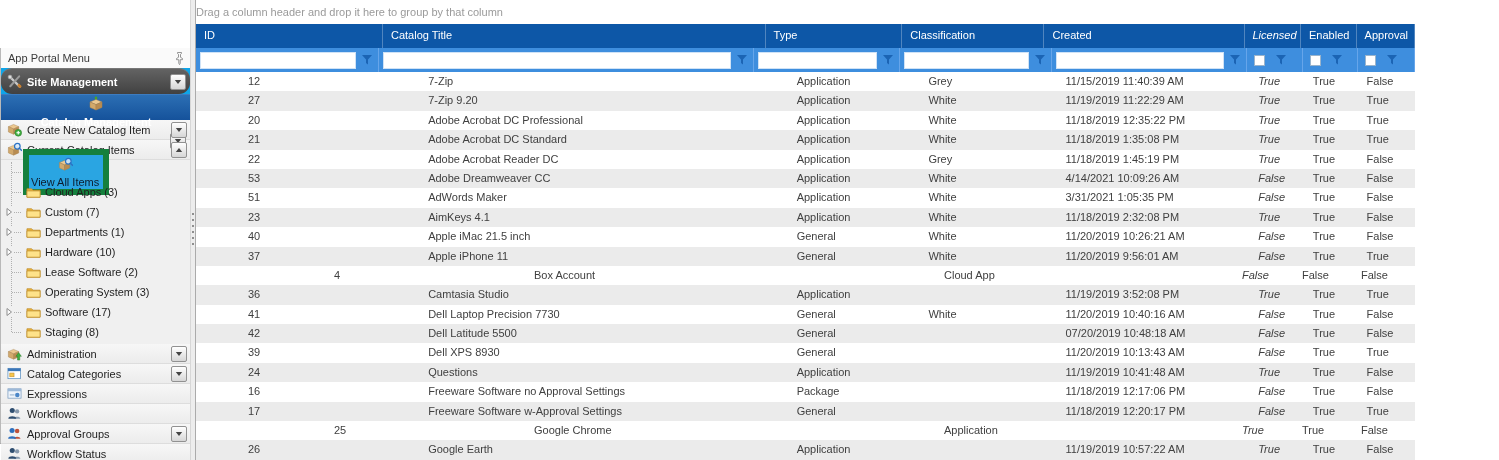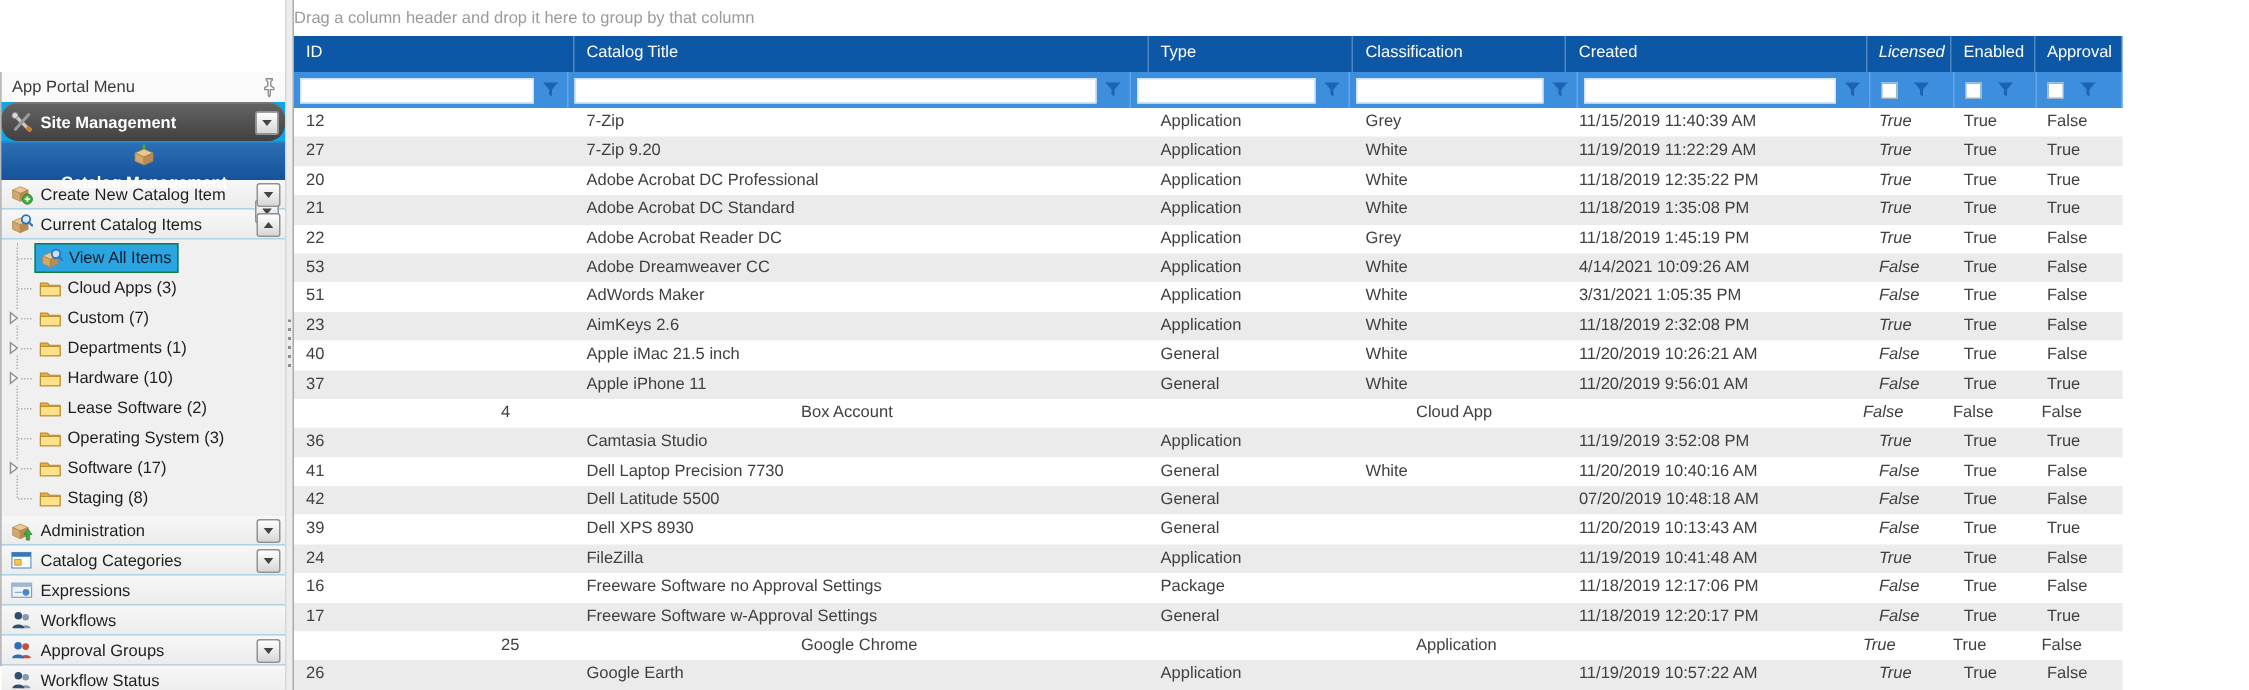--- a/index.html
+++ b/index.html
@@ -18,41 +18,41 @@
   .ddbtn { width:16px; height:16px; flex:0 0 16px; margin-left:auto; background:linear-gradient(#fff,#d6d6d6); border:1px solid #919191; border-radius:2px; display:flex; align-items:center; justify-content:center; cursor:pointer; }
   .ic { display:inline-flex; align-items:center; justify-content:center; width:16px; height:16px; flex:0 0 16px; }
   .ic svg { display:block; }
 
   .tree { position:relative; padding:2px 0 2px 0; background:#f0f0f0; }
   .tree::before { content:""; position:absolute; left:10px; top:2px; bottom:12px; border-left:1px dotted #b0b0b0; }
   .tree-row { position:relative; height:20px; display:flex; align-items:center; padding-left:22px; cursor:pointer; }
   .tree-row::before { content:""; position:absolute; left:11px; top:10px; width:9px; border-top:1px dotted #b0b0b0; }
   .tree-row .expander { position:absolute; left:3px; top:5px; width:10px; height:10px; background:#f0f0f0; z-index:2; }
   .node { display:inline-flex; align-items:center; gap:4px; padding:1px 4px 1px 2px; white-space:nowrap; color:#1e1e1e; }
-  .node.selected { background:#2aa5e2; border:1px solid #15803d; color:#0d1d2e; }
+  .node.selected { background:#2aa5e2; border:6px solid #15803d; color:#0d1d2e;flex-direction:column; }
 
   .sb-bottom-line { position:absolute; left:0; right:0; top:452px; border-top:1px solid #a8a8a8; }
 
   
   .splitter { position:absolute; left:190px; top:0; width:6px; height:460px; background:#ededed; border-left:1px solid #d7d7d7; border-right:1px solid #ababab; display:flex; cursor:col-resize; }
   .splitter .grip { width:2px; height:34px; margin:auto; background:repeating-linear-gradient(#8f8f8f 0 2px, transparent 2px 6px); }
 
   
   .grid { position:absolute; left:196px; top:0; width:1303px; height:460px; background:#fff; }
   .groupbar { height:24px; display:flex; align-items:center; color:#9a9a9a; background:#fff; cursor:default; }
   .hdr-row, .flt-row, .g-row { display:flex; width:1219px;justify-content:flex-end; }
   .hdr-row { height:24px; background:#0d57a7; }
   .hcell { color:#fff; line-height:23px; padding-left:8px; border-right:1px solid rgba(255,255,255,0.28); white-space:nowrap; overflow:hidden; cursor:pointer; }
   .flt-row { height:24px; background:#3e8ede; }
   .fcell { display:flex; align-items:center; padding:3px 5px 3px 4px; border-right:1px solid #66a5ea; }
   .fcell input { flex:1; min-width:0; height:17px; border:1px solid #cfe2f6; background:#fff; font-family:"Liberation Sans",sans-serif; font-size:11px; padding:0 3px; outline:none; }
   .cb { width:11px; height:11px; flex:0 0 11px; background:#fff; border:1px solid #9ab4cc; margin:0 5px 0 3px; cursor:pointer; }
   .funnel { margin-left:5px; flex:0 0 12px; display:flex; cursor:pointer; }
   .rows { height:388px; overflow:hidden; }
-  .g-row { height:19.4px; background:#fff; cursor:pointer; }
+  .g-row { height:19.4px; background:#fff; cursor:pointer;padding-left:44px; }
   .g-row.alt { background:#ebebeb; }
   .gcell { font-size:11px; color:#404040; line-height:19.4px; padding-left:8px; white-space:nowrap; overflow:hidden; }
 
   
   .c0{width:200px;} .c1{width:410px;} .c2{width:146px;} .c3{width:152px;} .c4{width:214px;} .c5{width:60px;font-style:italic;} .c6{width:59px;} .c7{width:62px;}
 </style>
 </head>
 <body>
 
 <div class="app">
@@ -522,21 +522,21 @@
           <div class="gcell c1">AdWords Maker</div>
           <div class="gcell c2">Application</div>
           <div class="gcell c3">White</div>
           <div class="gcell c4">3/31/2021 1:05:35 PM</div>
           <div class="gcell c5">False</div>
           <div class="gcell c6">True</div>
           <div class="gcell c7">False</div>
         </div>
         <div class="g-row alt">
           <div class="gcell c0">23</div>
-          <div class="gcell c1">AimKeys 2.6</div>
+          <div class="gcell c1">AimKeys 4.1</div>
           <div class="gcell c2">Application</div>
           <div class="gcell c3">White</div>
           <div class="gcell c4">11/18/2019 2:32:08 PM</div>
           <div class="gcell c5">True</div>
           <div class="gcell c6">True</div>
           <div class="gcell c7">False</div>
         </div>
         <div class="g-row">
           <div class="gcell c0">40</div>
           <div class="gcell c1">Apple iMac 21.5 inch</div>
@@ -601,21 +601,21 @@
           <div class="gcell c1">Dell XPS 8930</div>
           <div class="gcell c2">General</div>
           <div class="gcell c3"></div>
           <div class="gcell c4">11/20/2019 10:13:43 AM</div>
           <div class="gcell c5">False</div>
           <div class="gcell c6">True</div>
           <div class="gcell c7">True</div>
         </div>
         <div class="g-row alt">
           <div class="gcell c0">24</div>
-          <div class="gcell c1">FileZilla</div>
+          <div class="gcell c1">Questions</div>
           <div class="gcell c2">Application</div>
           <div class="gcell c3"></div>
           <div class="gcell c4">11/19/2019 10:41:48 AM</div>
           <div class="gcell c5">True</div>
           <div class="gcell c6">True</div>
           <div class="gcell c7">False</div>
         </div>
         <div class="g-row">
           <div class="gcell c0">16</div>
           <div class="gcell c1">Freeware Software no Approval Settings</div>

